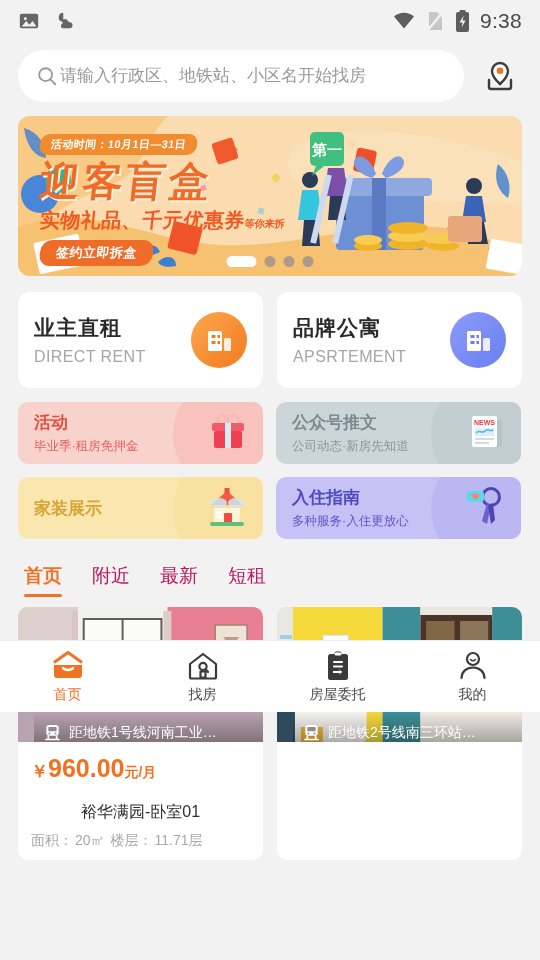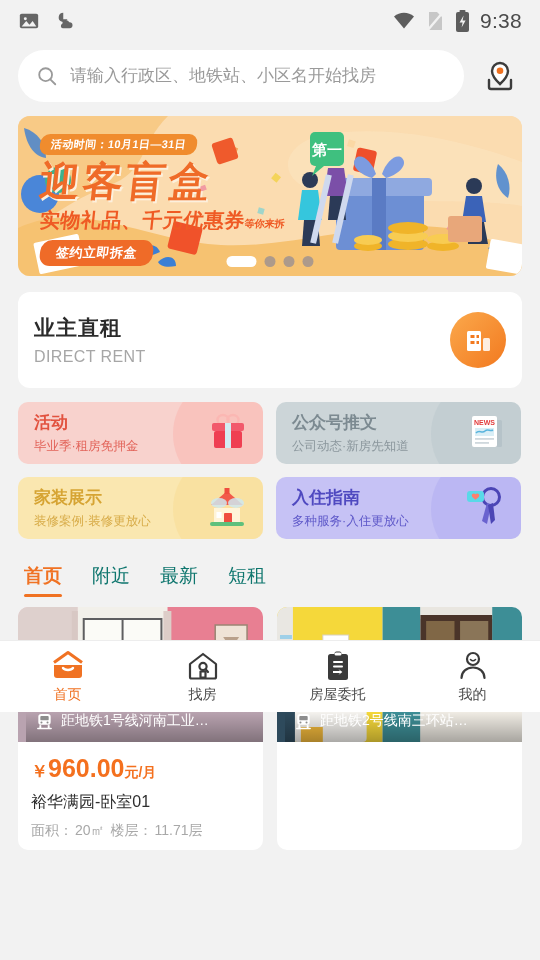--- a/index.html
+++ b/index.html
@@ -21,21 +21,21 @@
   .sb-time { font-size: 21px; color: #4a4a4a; font-weight: 400; letter-spacing: .3px; }
   .ico { display: inline-flex; }
 
   
   .searchrow {
     display: flex; align-items: center; gap: 14px;
     padding: 8px 18px 14px 18px;
   }
   .searchbox {
     flex: 1; height: 52px; background: #fff; border-radius: 26px;
-    display: flex; align-items: center; padding: 0 18px; gap: 12px;
+    display: flex; align-items: center; padding: 0 18px; gap: 2px;
   }
   .searchbox input {
     border: 0; outline: none; background: transparent; flex: 1;
     font-size: 17px; color: #333; font-family: inherit;
   }
   .searchbox input::placeholder { color: #9a9a9a; }
   .loc-btn { width: 44px; height: 44px; display: flex; align-items: center; justify-content: center; }
 
   
   .banner {
@@ -94,43 +94,43 @@
   .tile .swoosh {
     position: absolute; right: -26px; top: -26px; width: 116px; height: 116px;
     border-radius: 50%; opacity: .55;
   }
   .t-title { font-size: 17px; font-weight: bold; position: relative; z-index: 2; }
   .t-sub { font-size: 12.5px; margin-top: 4px; position: relative; z-index: 2; }
   .t-icon { position: absolute; right: 14px; top: 50%; transform: translateY(-50%); z-index: 3; }
 
   
   .tabs { display: flex; gap: 30px; padding: 18px 22px 0 24px; align-items: flex-end; }
-  .tab { font-size: 19px; color: #0f766e; position: relative; padding-bottom: 10px; }
+  .tab { font-size: 19px; color: #be185d; position: relative; padding-bottom: 10px; }
   .tab.active { color: #f07223; font-weight: bold; }
   .tab.active::after {
     content: ""; position: absolute; left: 0; right: 0; bottom: 2px;
     height: 3px; background: #f07223; border-radius: 2px;
   }
 
   
   .listings { display: flex; gap: 14px; padding: 8px 18px 0 18px; }
   .listing { flex: 1; background: #fff; border-radius: 10px; overflow: hidden; }
   .l-photo { position: relative; height: 135px; overflow: hidden; }
   .l-tag {
-    position: absolute; left: 8px; right: 0; bottom: 0; height: 30px;
-    display: flex; align-items: flex-start; gap: 7px; padding: 0 9px;
+    position: absolute; left: 16px; right: 0; bottom: 0; height: 30px;
+    display: flex; align-items: flex-end; gap: 7px; padding: 0 9px;
     color: #fff; font-size: 14px; white-space: nowrap; overflow: hidden;
     background: linear-gradient(to top, rgba(0,0,0,.30), rgba(0,0,0,0));
   }
   .l-body { padding: 12px 13px 10px 13px; }
   .l-price { color: #f4701e; font-weight: bold; white-space: nowrap; }
   .l-price .amt { font-size: 25px; }
   .l-price .cur { font-size: 17px; }
   .l-price .unit { font-size: 14px; }
-  .l-name { font-size: 16px; color: #2e2e2e; margin-top: 9px; white-space: nowrap; overflow: hidden; text-overflow: ellipsis; }
+  .l-name { font-size: 16px; color: #2e2e2e; margin-top: 19px; white-space: nowrap; overflow: hidden; text-overflow: ellipsis; text-align: center; }
   .l-meta { font-size: 14px; color: #a8a8a8; margin-top: 9px; }
   .l-meta span + span { margin-left: 2px; }
 
   
   .bottomnav {
     position: absolute; left: 0; right: 0; bottom: 0; height: 72px; background: #fff;
     display: flex; align-items: center; border-top: 1px solid #ededed;
   }
   .navitem { flex: 1; display: flex; flex-direction: column; align-items: center; gap: 4px; }
   .navlabel { font-size: 14px; color: #4a4a4a; }
@@ -308,20 +308,36 @@
         <svg width="30" height="30" viewBox="0 0 30 30">
           <rect x="4" y="6" width="14" height="20" rx="1.5" fill="#fff"></rect>
           <rect x="20" y="13" width="7" height="13" rx="1.5" fill="#fff" opacity=".85"></rect>
           <rect x="7.5" y="10" width="4" height="3" fill="#f2791f"></rect>
           <rect x="13.5" y="10" width="2.5" height="3" fill="#f2791f"></rect>
           <rect x="7.5" y="16" width="4" height="3" fill="#f2791f"></rect>
           <rect x="13.5" y="16" width="2.5" height="3" fill="#f2791f"></rect>
         </svg>
       </div>
     </div>
+    <div class="bigcard">
+      <div class="bc-txt">
+        <div class="bc-title">品牌公寓</div>
+        <div class="bc-sub">APSRTEMENT</div>
+      </div>
+      <div class="bc-circle blue">
+        <svg width="30" height="30" viewBox="0 0 30 30">
+          <rect x="4" y="6" width="14" height="20" rx="1.5" fill="#fff"></rect>
+          <rect x="20" y="13" width="7" height="13" rx="1.5" fill="#fff" opacity=".85"></rect>
+          <rect x="7.5" y="10" width="4" height="3" fill="#6a7ef2"></rect>
+          <rect x="13.5" y="10" width="2.5" height="3" fill="#6a7ef2"></rect>
+          <rect x="7.5" y="16" width="4" height="3" fill="#6a7ef2"></rect>
+          <rect x="13.5" y="16" width="2.5" height="3" fill="#6a7ef2"></rect>
+        </svg>
+      </div>
+    </div>
   </div>
 
   <div class="tiles">
 
     <div class="tile" style="background:#f8d2cd;">
       <div class="swoosh" style="background:#f9b7b0;"></div>
       <div class="t-title" style="color:#e2523f;">活动</div>
       <div class="t-sub" style="color:#e2645a;">毕业季·租房免押金</div>
       <div class="t-icon">
         <svg width="42" height="38" viewBox="0 0 42 38">
@@ -347,21 +363,20 @@
           <path d="M9 22c3-4 6 1 9-2s5 1 8-1" stroke="#59b4dd" stroke-width="1.6" fill="none"></path>
           <rect x="8" y="27" width="19" height="1.8" fill="#cfd8dd"></rect>
           <rect x="8" y="31" width="14" height="1.8" fill="#cfd8dd"></rect>
         </svg>
       </div>
     </div>
 
     <div class="tile" style="background:#fae7b0;">
       <div class="swoosh" style="background:#f7dc95;"></div>
       <div class="t-title" style="color:#d6a433;">家装展示</div>
-      <div class="t-sub" style="color:#d8ac49;">装修案例·装修更放心</div>
       <div class="t-icon">
         <svg width="44" height="40" viewBox="0 0 44 40">
           <path d="M22 5L6 19h32z" fill="#f25a4a"></path>
           <path d="M4 19h36l-3 5H7z" fill="#fce0a0"></path>
           <rect x="9" y="22" width="26" height="16" fill="#fff4d8"></rect>
           <rect x="19" y="27" width="8" height="11" rx="1" fill="#ef4d3f"></rect>
           <rect x="11.5" y="26" width="5" height="6" fill="#fff"></rect>
           <rect x="19.5" y="2" width="5" height="6" fill="#ef4d3f"></rect>
           <ellipse cx="14" cy="17" rx="8" ry="5" fill="#cfe8ee" opacity=".85"></ellipse>
           <ellipse cx="31" cy="17" rx="8" ry="5" fill="#cfe8ee" opacity=".85"></ellipse>

